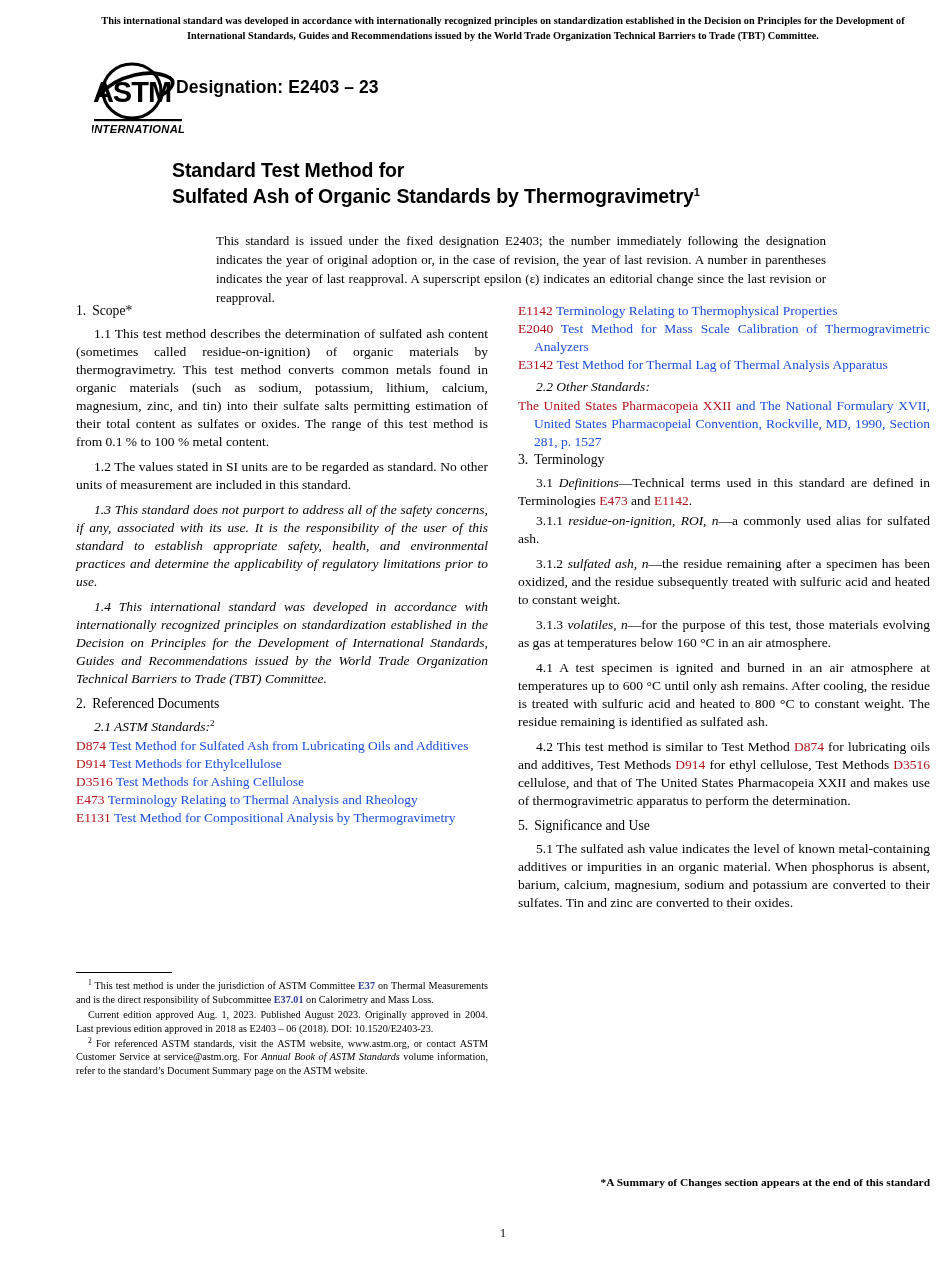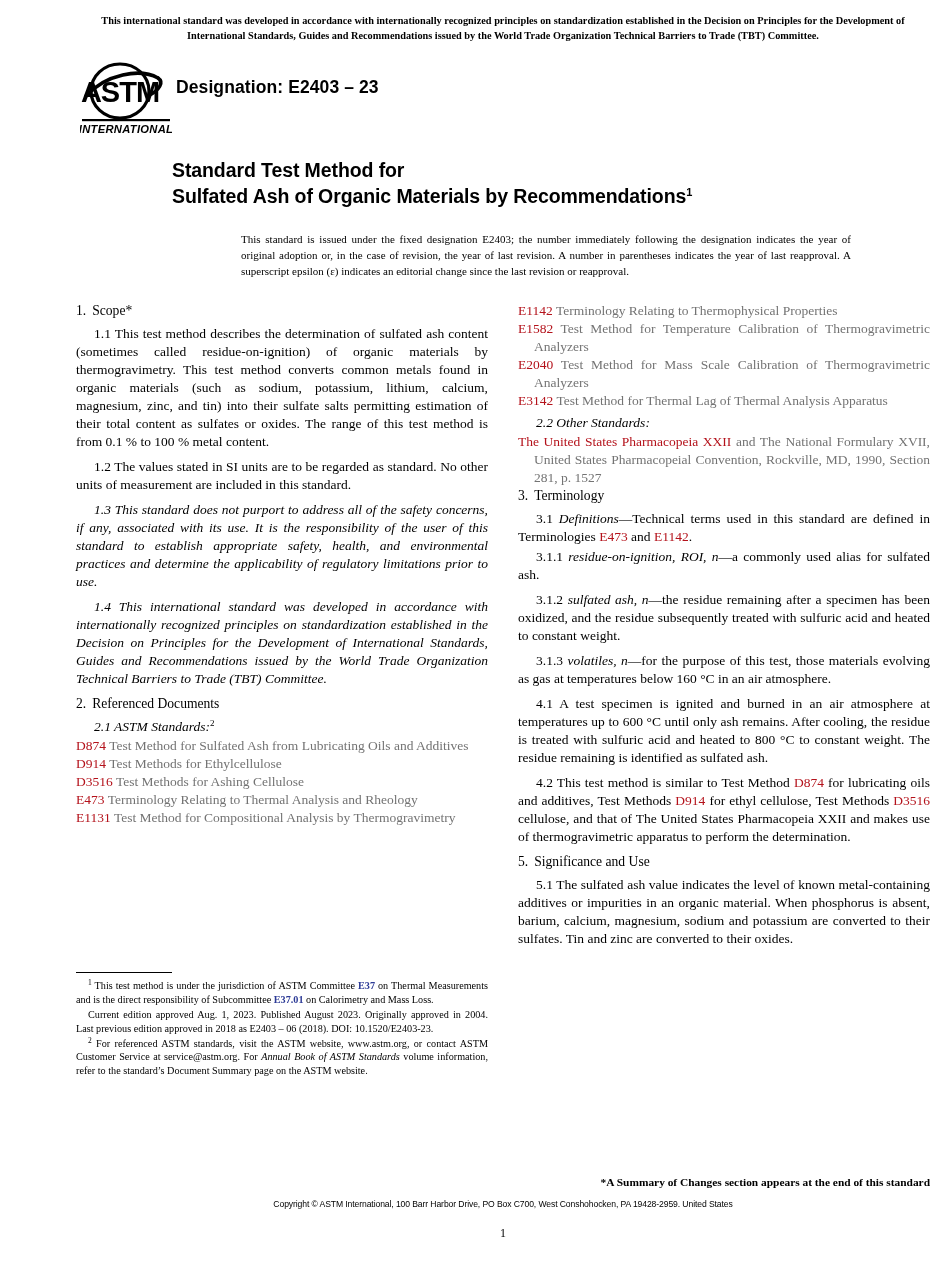--- a/index.html
+++ b/index.html
@@ -40,21 +40,21 @@
   
   .header-row {
     position: absolute;
     top: 62px;
     left: 48px;
     width: 854px;
     height: 78px;
   }
   .astm-logo {
     position: absolute;
-    left: 4px;
+    left: 16px;
     top: 0;
     width: 92px;
     height: 74px;
     text-decoration: underline;
   }
   .astm-logo svg { display: block; }
   .designation {
     position: absolute;
     left: 100px;
     top: 15px;
@@ -81,23 +81,23 @@
   .title-line sup {
     font-size: 11px;
     vertical-align: super;
     line-height: 0;
   }
 
   
   .issue-note {
     position: absolute;
     top: 231px;
-    left: 213px;
+    left: 188px;
     width: 610px;
-    font-size: 11px;
+    font-size: 13px;
     line-height: 1.47;
     text-align: justify;
     text-justify: inter-word;
   }
 
   
   .columns {
     position: absolute;
     top: 302px;
     left: 48px;
@@ -141,21 +141,21 @@
     font-size: 13.5px;
     line-height: 1.335;
     margin: 0;
     padding-left: 16px;
     text-indent: -16px;
     text-align: justify;
     text-justify: inter-word;
   }
   p.ref-first { margin-top: 0; }
   .rdesig { color: #B4121B; }
-  .rtitle { color: #737373; }
+  .rtitle { color: #1d4ed8; }
   .rinline { color: #B4121B; }
 
   p.subhead {
     font-size: 13.5px;
     line-height: 1.335;
     margin: 4px 0 1px 0;
     text-indent: 18px;
     font-style: italic;
   }
   p.subhead sup { font-style: normal; font-size: 9px; vertical-align: super; line-height: 0; }
@@ -233,21 +233,21 @@
           <text x="46" y="71" font-family="Liberation Sans, sans-serif" font-size="11.2" font-weight="bold" font-style="italic" text-anchor="middle" fill="#000" letter-spacing="0.3">INTERNATIONAL</text>
         </g>
       </svg>
     </div>
     <div class="designation">Designation: E2403 – 23</div>
   </div>
 
   <div class="title-block">
     <div class="title-line">Standard Test Method for</div>
     <div class="title-line">
-      <span>Sulfated Ash of Organic Materials by Recommendations</span><sup>1</sup>
+      <span>Sulfated Ash of Organic Standards by Thermogravimetry</span><sup>1</sup>
     </div>
   </div>
 
   <div class="issue-note">This standard is issued under the fixed designation E2403; the number immediately following the designation indicates the year of original adoption or, in the case of revision, the year of last revision. A number in parentheses indicates the year of last reapproval. A superscript epsilon (ε) indicates an editorial change since the last revision or reapproval.</div>
 
   <div class="columns">
 
     <div class="col col-left">
 
       <h2 class="sect">
@@ -288,24 +288,20 @@
         <span class="rtitle">Test Method for Compositional Analysis by Thermogravimetry</span>
       </p>
 
     </div>
 
     <div class="col col-right">
 
       <p class="ref ref-first">
         <span class="rdesig">E1142</span>
         <span class="rtitle">Terminology Relating to Thermophysical Properties</span>
-      </p>
-      <p class="ref">
-        <span class="rdesig">E1582</span>
-        <span class="rtitle">Test Method for Temperature Calibration of Thermogravimetric Analyzers</span>
       </p>
       <p class="ref">
         <span class="rdesig">E2040</span>
         <span class="rtitle">Test Method for Mass Scale Calibration of Thermogravimetric Analyzers</span>
       </p>
       <p class="ref">
         <span class="rdesig">E3142</span>
         <span class="rtitle">Test Method for Thermal Lag of Thermal Analysis Apparatus</span>
       </p>
 
@@ -357,16 +353,15 @@
     <p class="fn">
       <sup>1</sup><span> This test method is under the jurisdiction of ASTM Committee </span><span class="fnlink">E37</span><span> on Thermal Measurements and is the direct responsibility of Subcommittee </span><span class="fnlink">E37.01</span><span> on Calorimetry and Mass Loss.</span>
     </p>
     <p class="fn">Current edition approved Aug. 1, 2023. Published August 2023. Originally approved in 2004. Last previous edition approved in 2018 as E2403 – 06 (2018). DOI: 10.1520/E2403-23.</p>
     <p class="fn">
       <sup>2</sup><span> For referenced ASTM standards, visit the ASTM website, www.astm.org, or contact ASTM Customer Service at service@astm.org. For </span><span class="it">Annual Book of ASTM Standards</span><span> volume information, refer to the standard’s Document Summary page on the ASTM website.</span>
     </p>
   </div>
 
   <div class="summary-note">*A Summary of Changes section appears at the end of this standard</div>
-  <div class="copyright">Copyright © ASTM International, 100 Barr Harbor Drive, PO Box C700, West Conshohocken, PA 19428-2959. United States</div>
   <div class="page-number">1</div>
 
 </div>
 
 </body></html>

